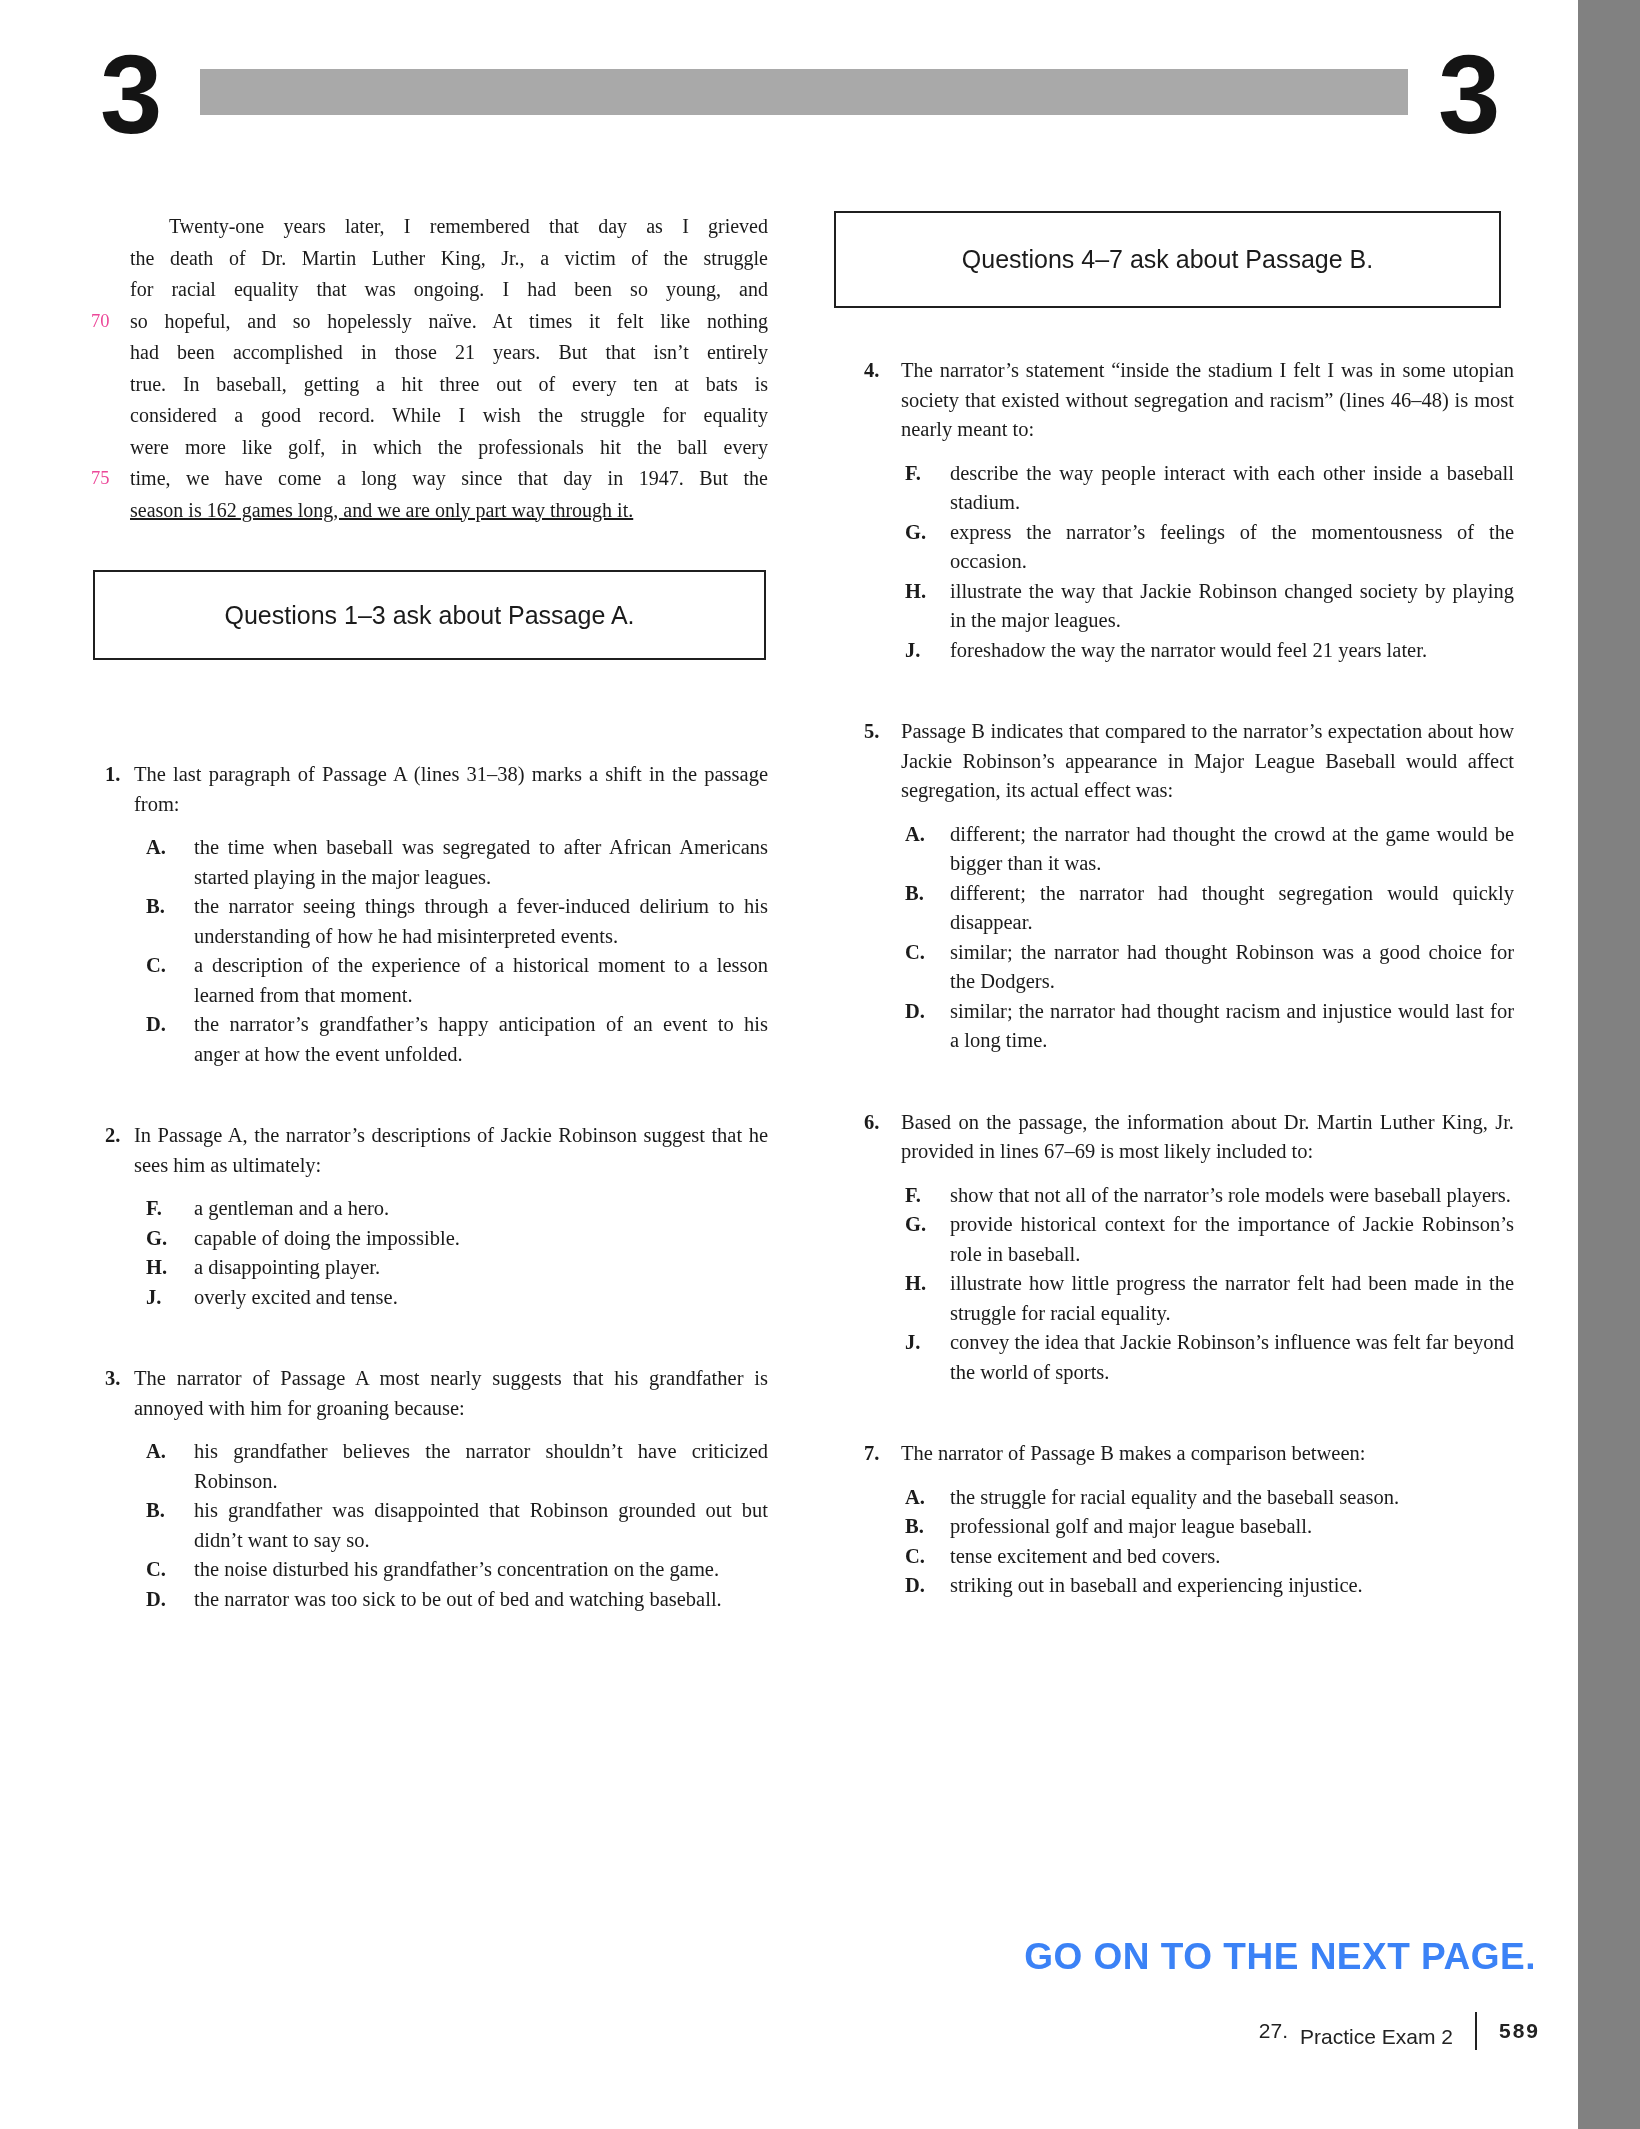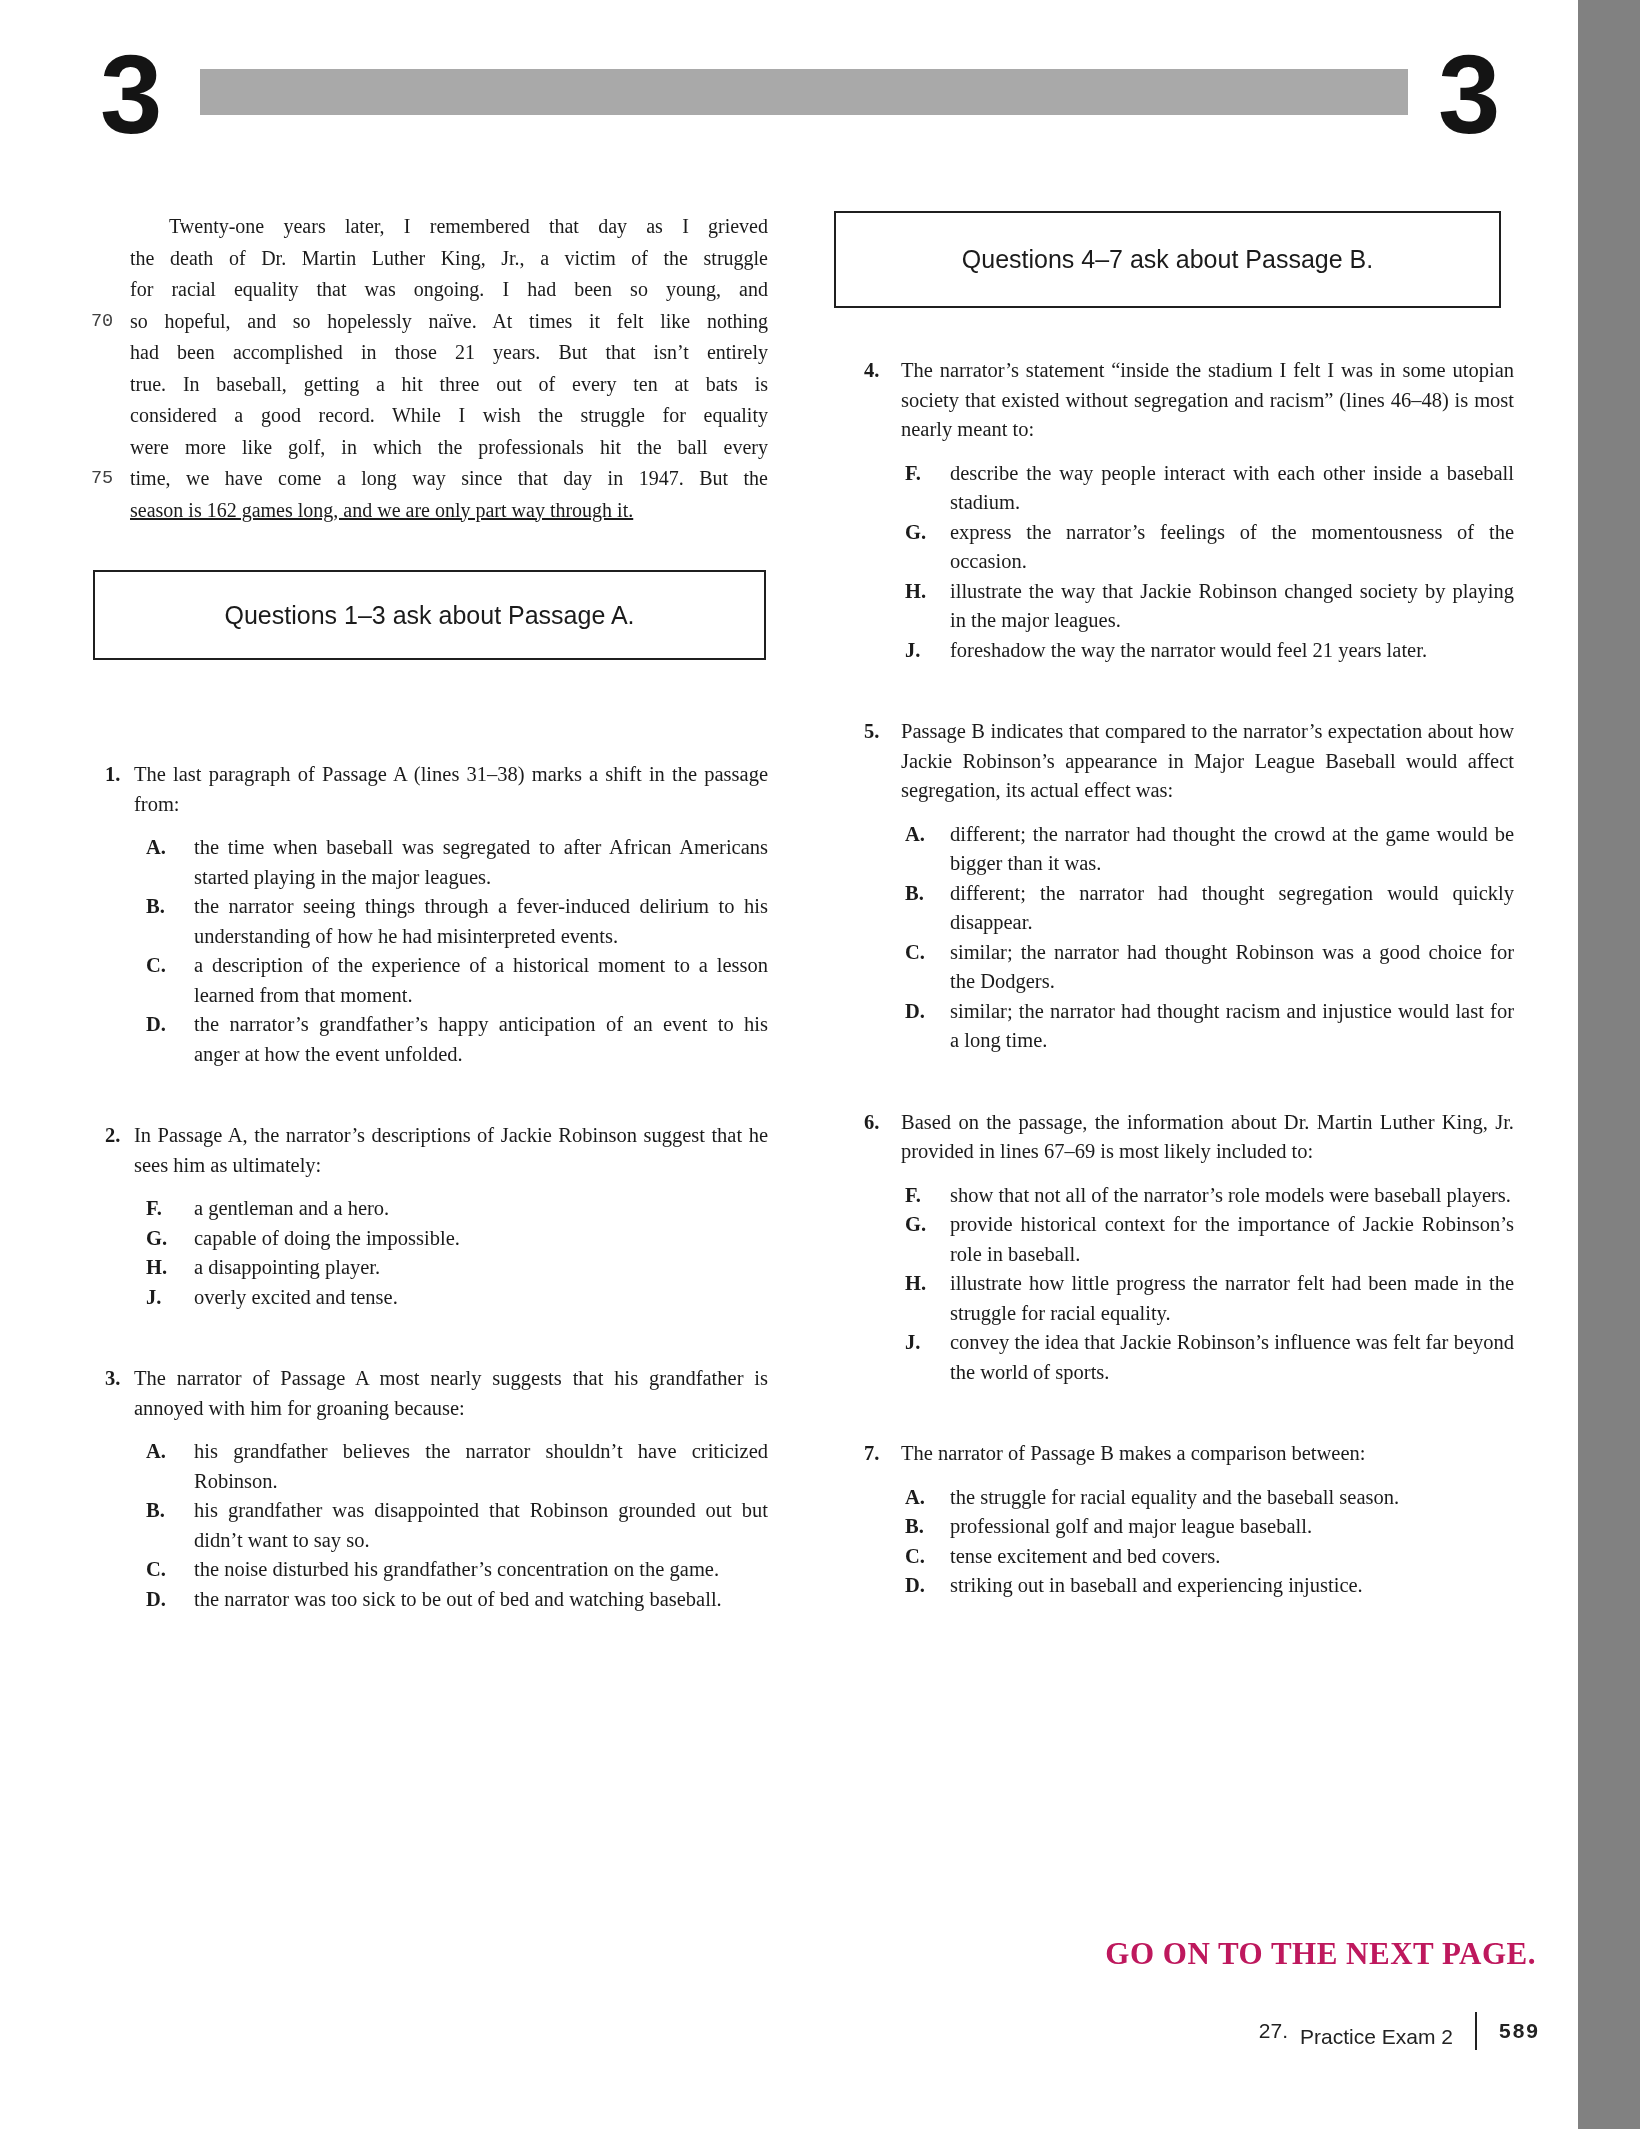--- a/index.html
+++ b/index.html
@@ -14,22 +14,22 @@
 
   .col{position:absolute;top:205px;}
   .col-left{left:91px;width:677px;--num-pad:14px;--stem-x:43px;--opt-letter:55px;--opt-text:103px;}
   .col-right{left:834px;width:680px;--num-pad:30px;--stem-x:67px;--opt-letter:71px;--opt-text:116px;}
 
   
   .passage{margin-left:39px;width:638px;padding-top:6px;font-size:20px;}
   .pline{position:relative;line-height:31.5px;text-align:justify;text-align-last:justify;}
   .pline.indent .ltext{padding-left:39px;display:inline;}
   .pline.last{text-align-last:left;text-decoration:underline;}
-  .lnum{position:absolute;left:-39px;top:0;font-family:Liberation Mono, monospace;
-        font-size:18.5px;color:#404040;text-align:left;}
+  .lnum{position:absolute;left:-39px;top:0;font-family:Liberation Serif, serif;
+        font-size:18.5px;color:#ec4899;text-align:left;}
 
   
   .qbox{border:2px solid #1f1f1f;display:flex;align-items:center;justify-content:center;
         font-family:"Liberation Sans","DejaVu Sans",sans-serif;font-size:25px;color:#1b1b1b;
         box-sizing:border-box;background:#fff;}
   .qbox-a{margin-left:2px;margin-top:44px;width:673px;height:90px;}
   .qbox-b{margin-top:6px;width:667px;height:97px;}
 
   
   .questions{font-size:20.5px;}
@@ -39,22 +39,22 @@
   .questions > .question:first-child{margin-top:0;}
   .stem{padding-left:var(--stem-x);text-indent:calc(var(--num-pad) - var(--stem-x));
         line-height:29.5px;text-align:justify;}
   .qnum{display:inline-block;width:calc(var(--stem-x) - var(--num-pad));font-weight:700;text-indent:0;}
   .options{margin-top:14px;}
   .option{padding-left:var(--opt-text);text-indent:calc(var(--opt-letter) - var(--opt-text));
           line-height:29.5px;text-align:justify;}
   .letter{display:inline-block;width:calc(var(--opt-text) - var(--opt-letter));font-weight:700;text-indent:0;}
 
   
-  .go-on{position:absolute;top:1936px;right:104px;font-family:Liberation Serif, serif;
-         font-weight:700;font-size:31px;color:#be185d;letter-spacing:0.5px;}
+  .go-on{position:absolute;top:1936px;right:104px;font-family:Liberation Sans, sans-serif;
+         font-weight:700;font-size:37px;color:#3b82f6;letter-spacing:0.5px;}
   .page-footer{position:absolute;top:2012px;right:100px;display:flex;align-items:center;
                font-family:"Liberation Sans","DejaVu Sans",sans-serif;font-size:21px;color:#222;}
   .page-footer .ref-num{margin-right:12px;}
   .page-footer .ref-title{margin-right:22px;margin-top:12px;}
   .page-footer .sep{width:2px;height:38px;background:#222;margin-right:22px;}
   .page-footer .pg{font-weight:700;letter-spacing:2px;}
 </style>
 </head>
 <body>
 

